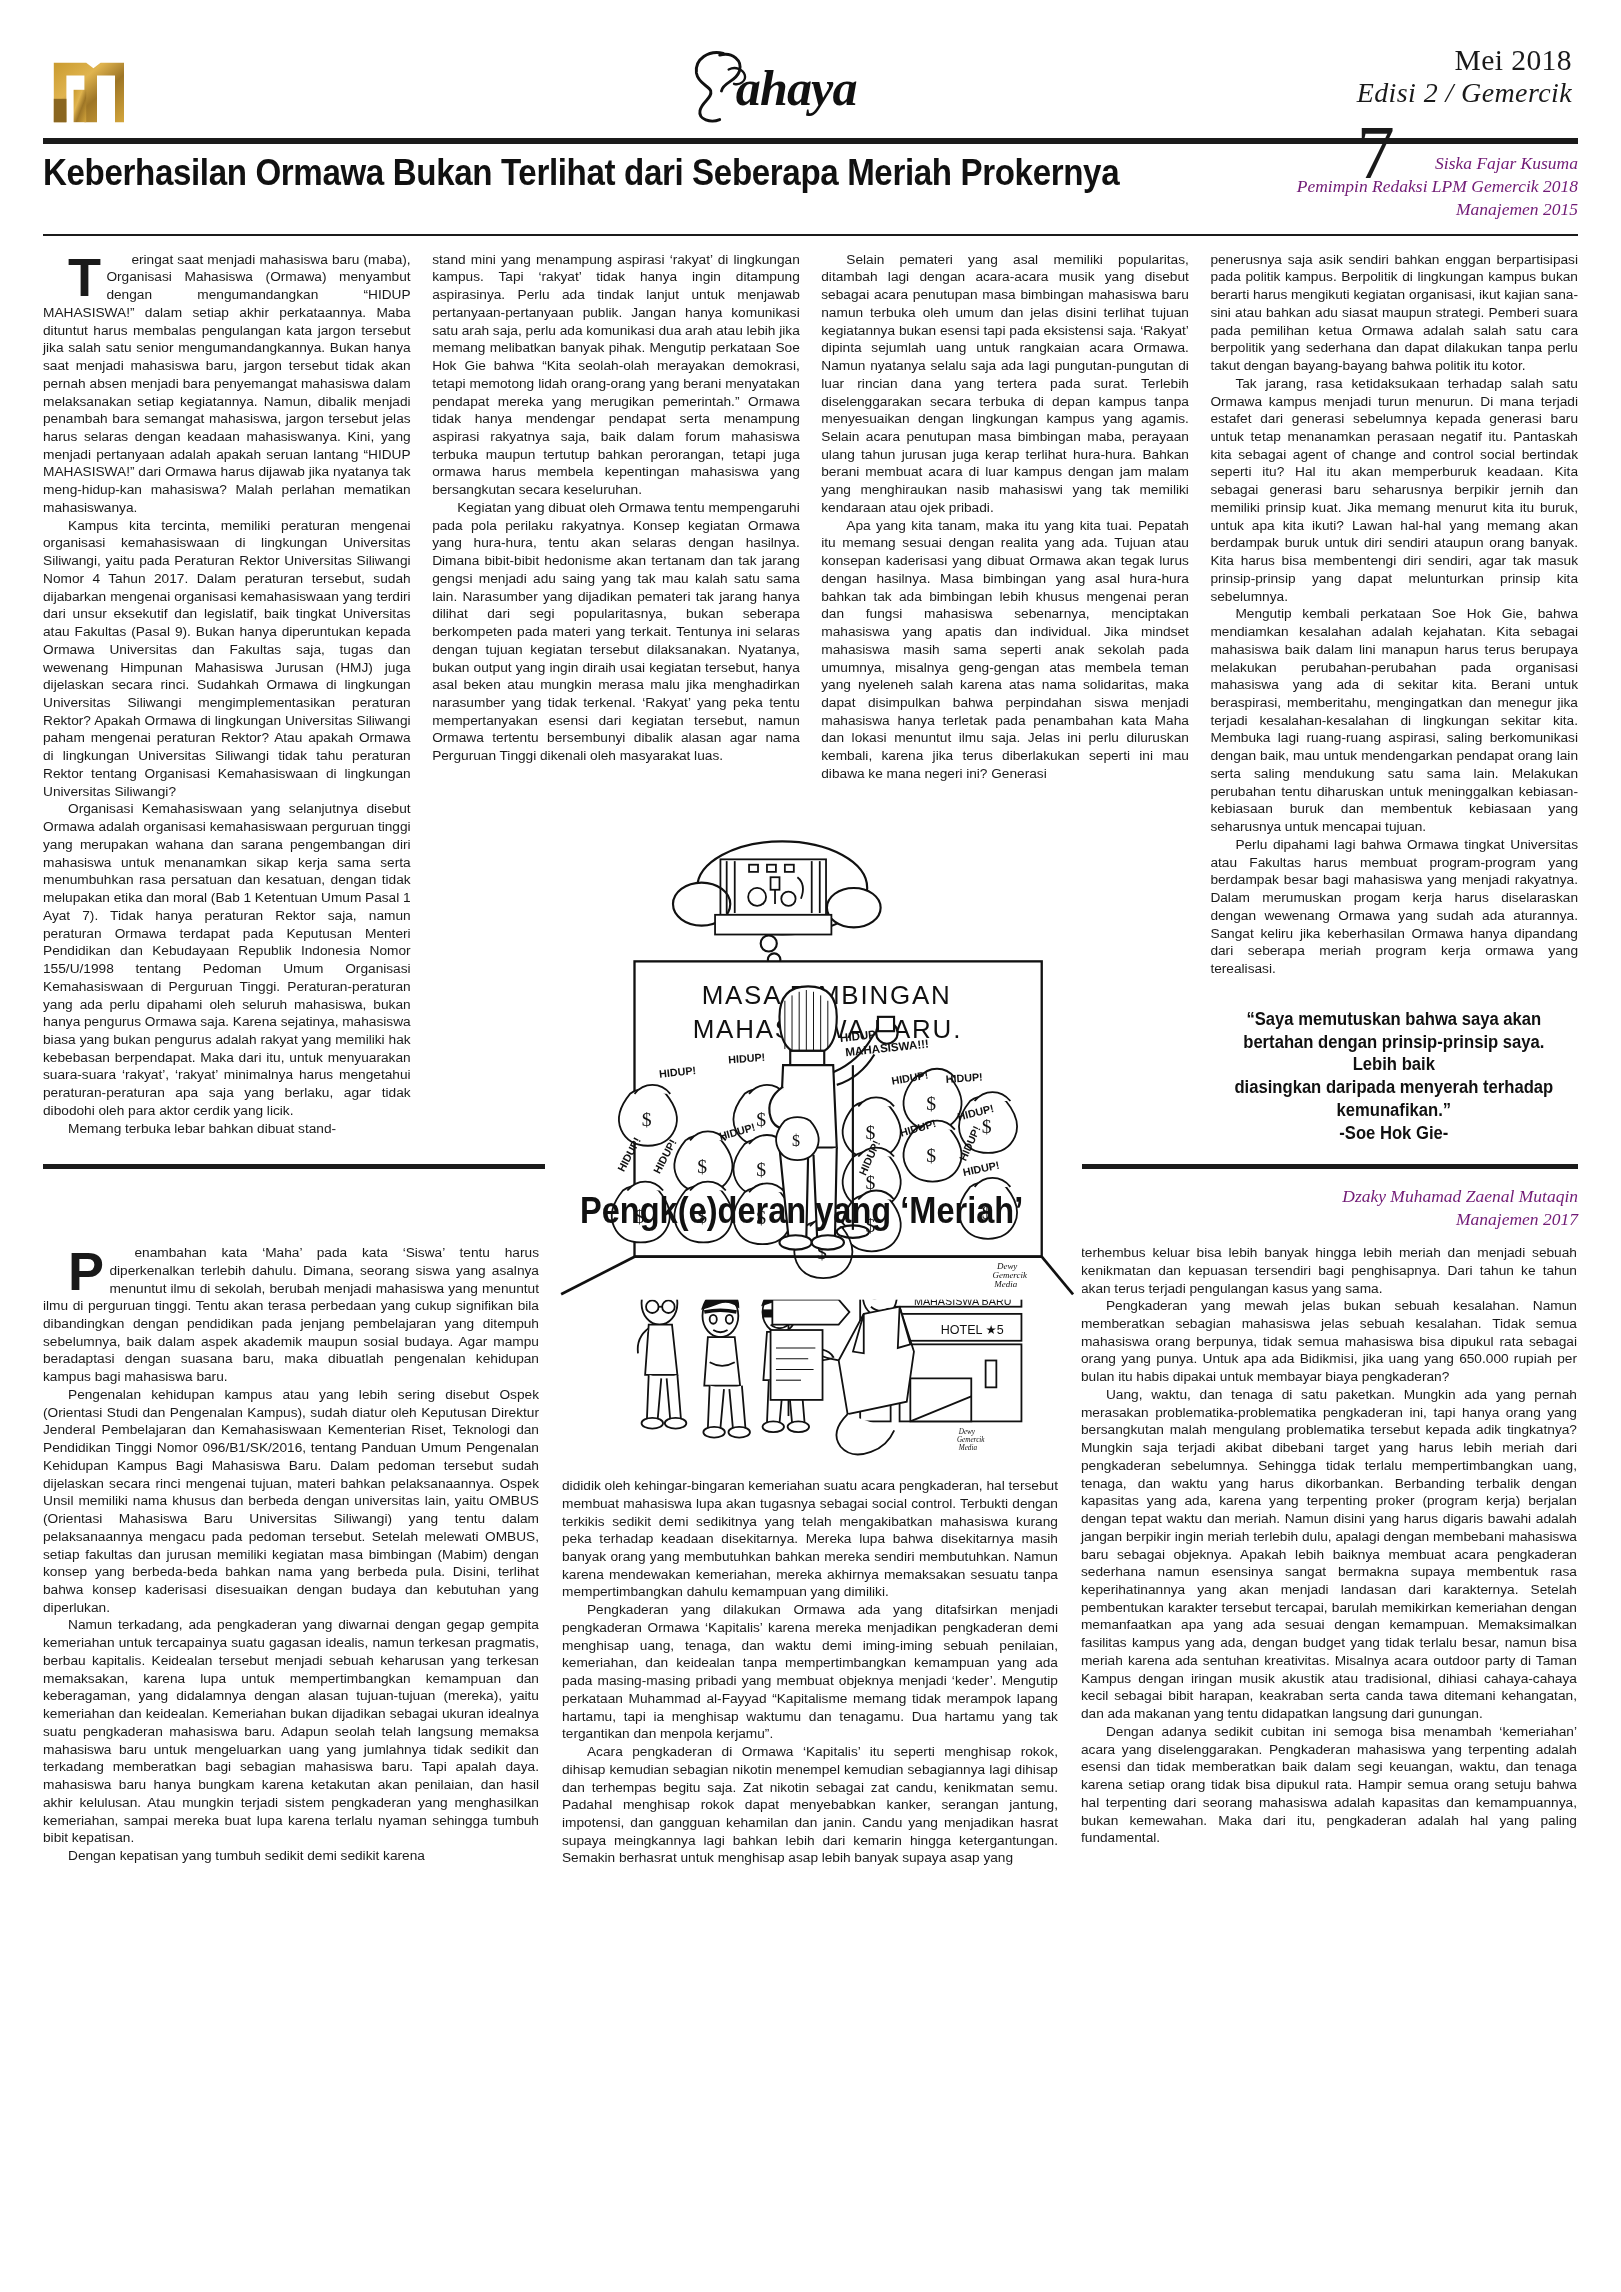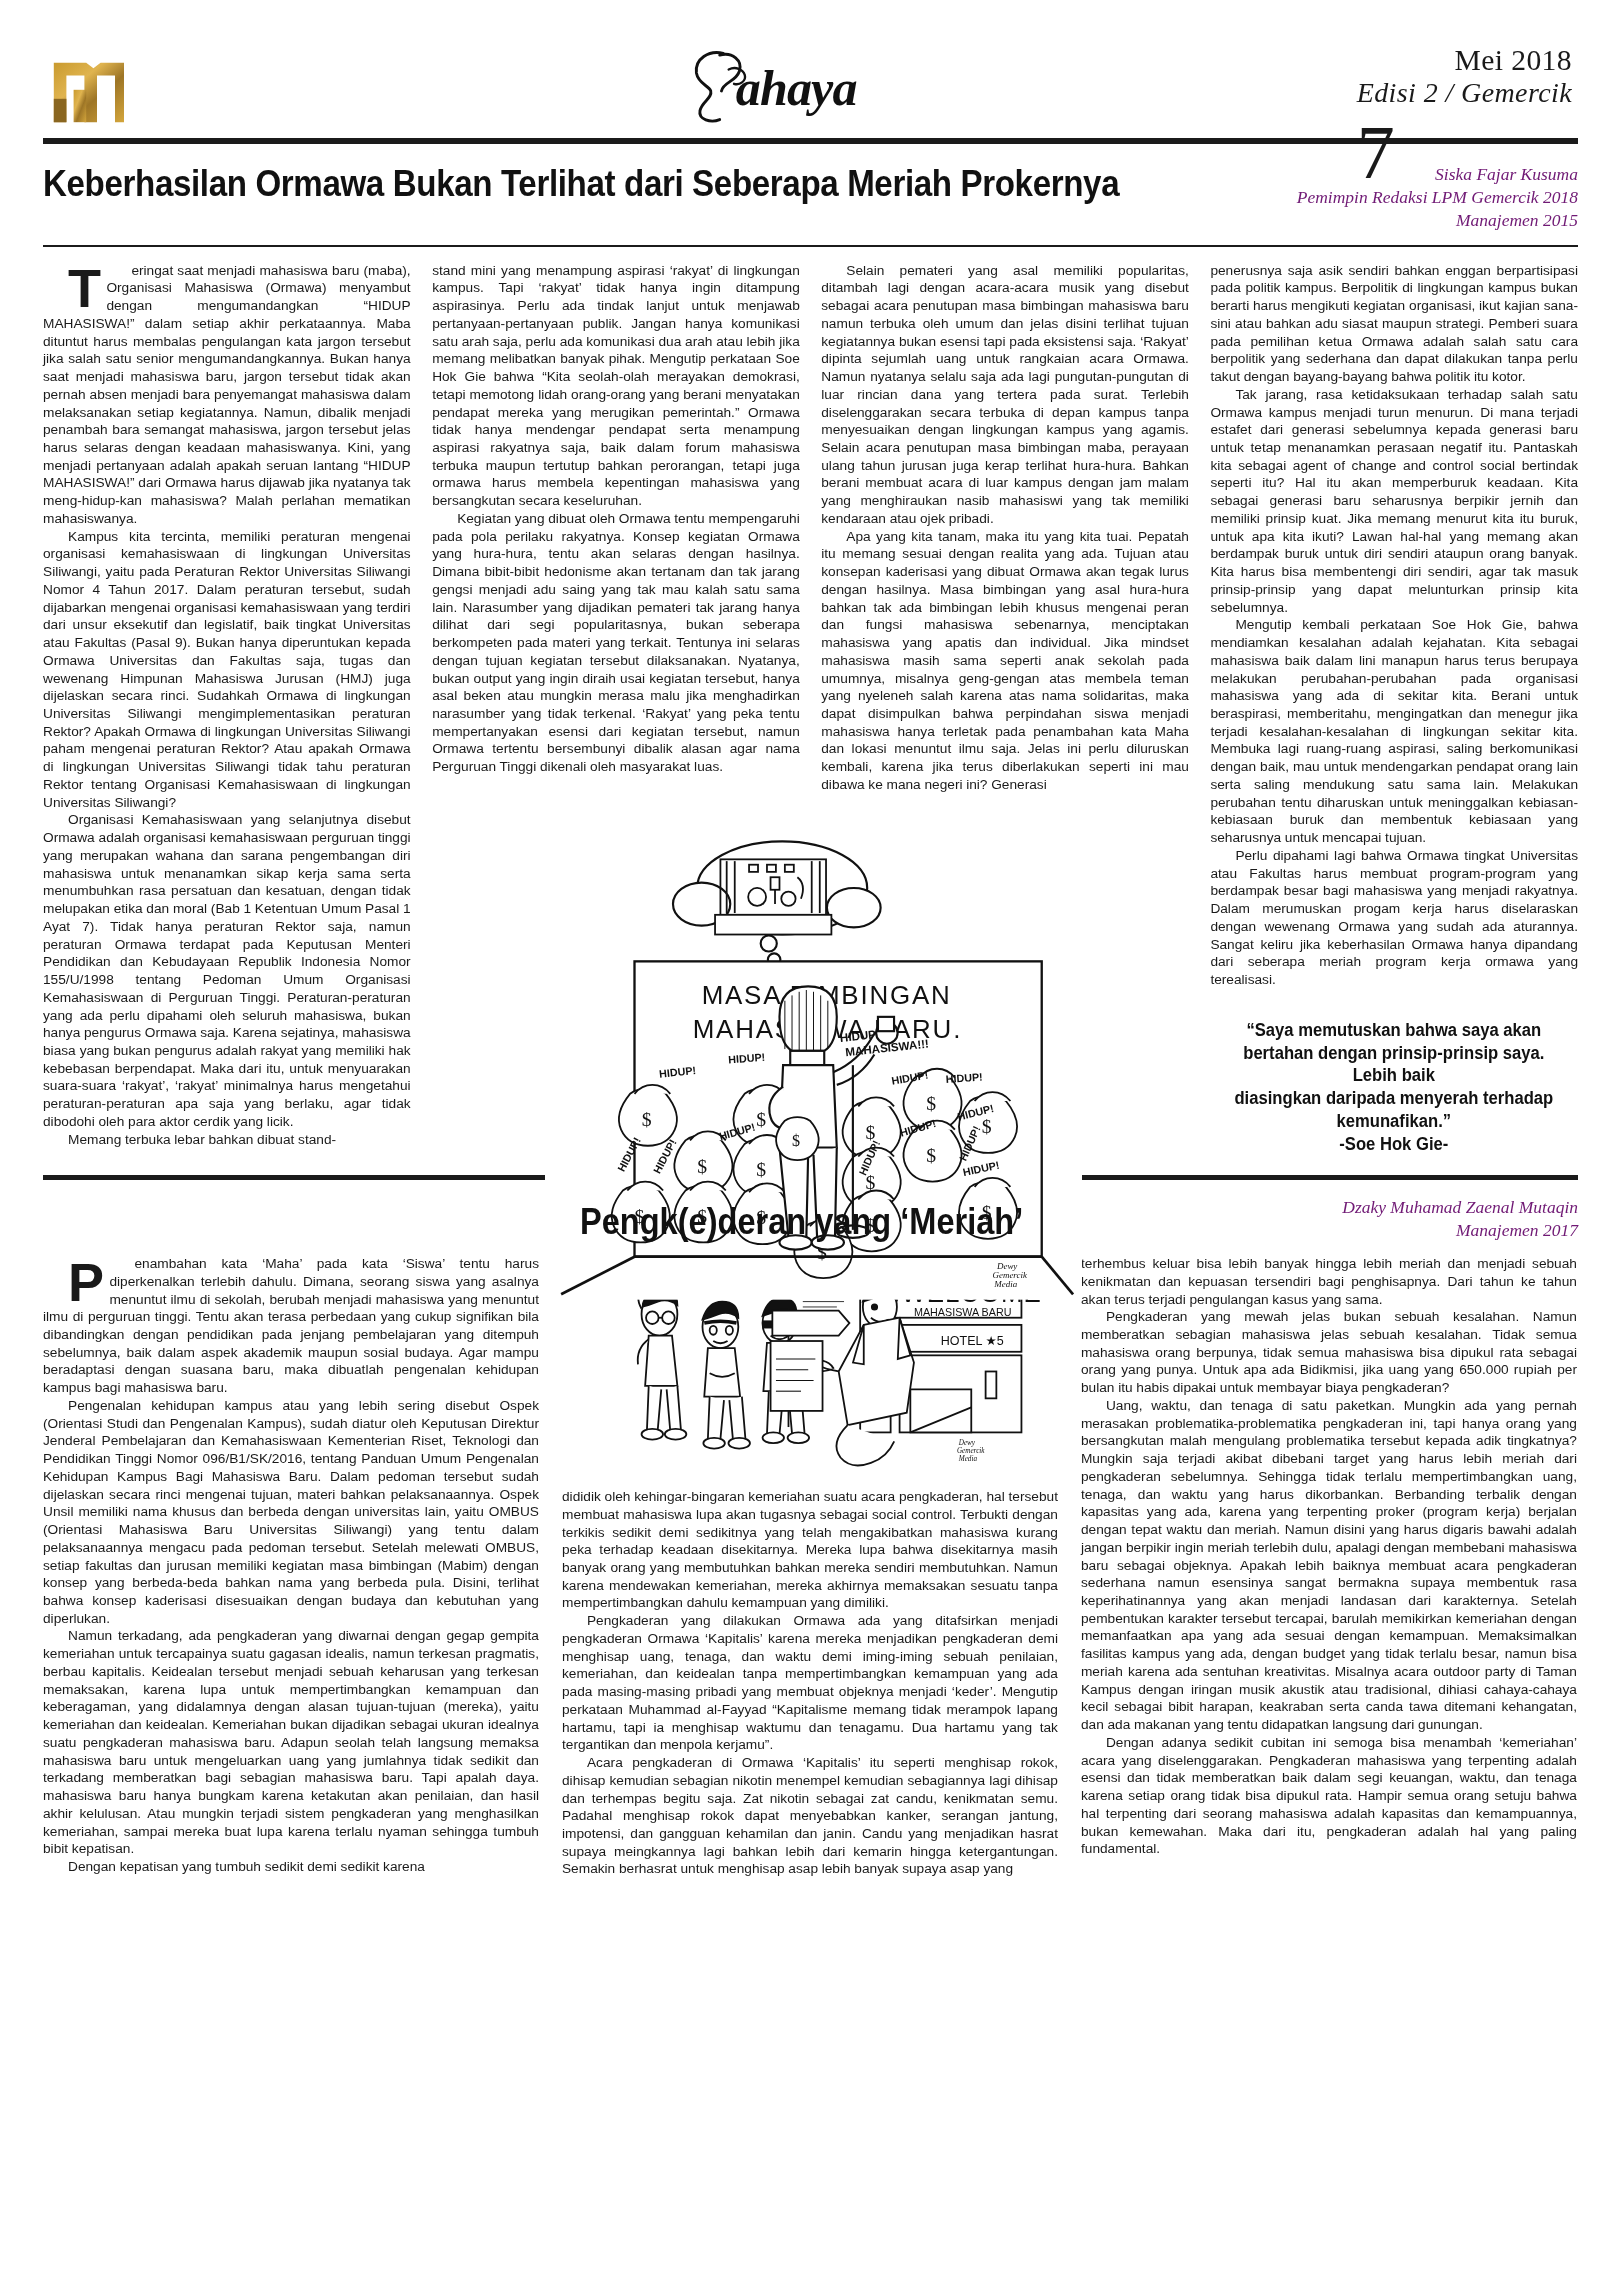--- a/index.html
+++ b/index.html
@@ -15,21 +15,21 @@
   .issue-block{position:absolute;right:49px;top:43px;text-align:right;font-family:"Liberation Serif",serif;line-height:1.15;}
   .issue-line1{font-size:29.6px;letter-spacing:0.4px;}
   .issue-line2{font-size:28px;letter-spacing:0.4px;font-style:italic;}
   .issue-wrap{display:flex;align-items:flex-start;justify-content:flex-end;gap:16px;flex-direction:column;}
   .pagenum{font-family:"Liberation Serif",serif;font-size:76px;line-height:.85;font-weight:400;position:relative;top:-5.4px;}
 
   .rule-thick{height:6.3px;background:#1b1b1b;margin:3.6px 43px 0 43px;}
 
   
   .art1{position:relative;margin:0 43px;}
-  .art1-head{display:flex;align-items:flex-start;justify-content:space-between;padding-top:19px;}
+  .art1-head{display:flex;align-items:flex-start;justify-content:space-between;padding-top:8px;}
   .headline{font-family:"Liberation Sans Narrow","Liberation Sans",sans-serif;font-weight:bold;font-size:36px;letter-spacing:-0.4px;
             transform:scaleX(.92);transform-origin:left center;white-space:nowrap;color:#111;}
   .byline{font-family:"Liberation Serif",serif;font-style:italic;font-size:17.5px;text-align:right;line-height:1.32;color:#701a75;white-space:nowrap;}
 
   .rule-thin{height:2.7px;background:#1b1b1b;margin-top:12.5px;}
 
   .cols4{display:flex;gap:21.5px;margin-top:14.3px;}
   .col{width:calc((100% - 64px)/4);}
   p.body{font-size:13.7px;line-height:1.295;text-align:justify;margin:0;text-indent:25px;
          hyphens:auto;-webkit-hyphens:auto;word-spacing:-0.1px;}

